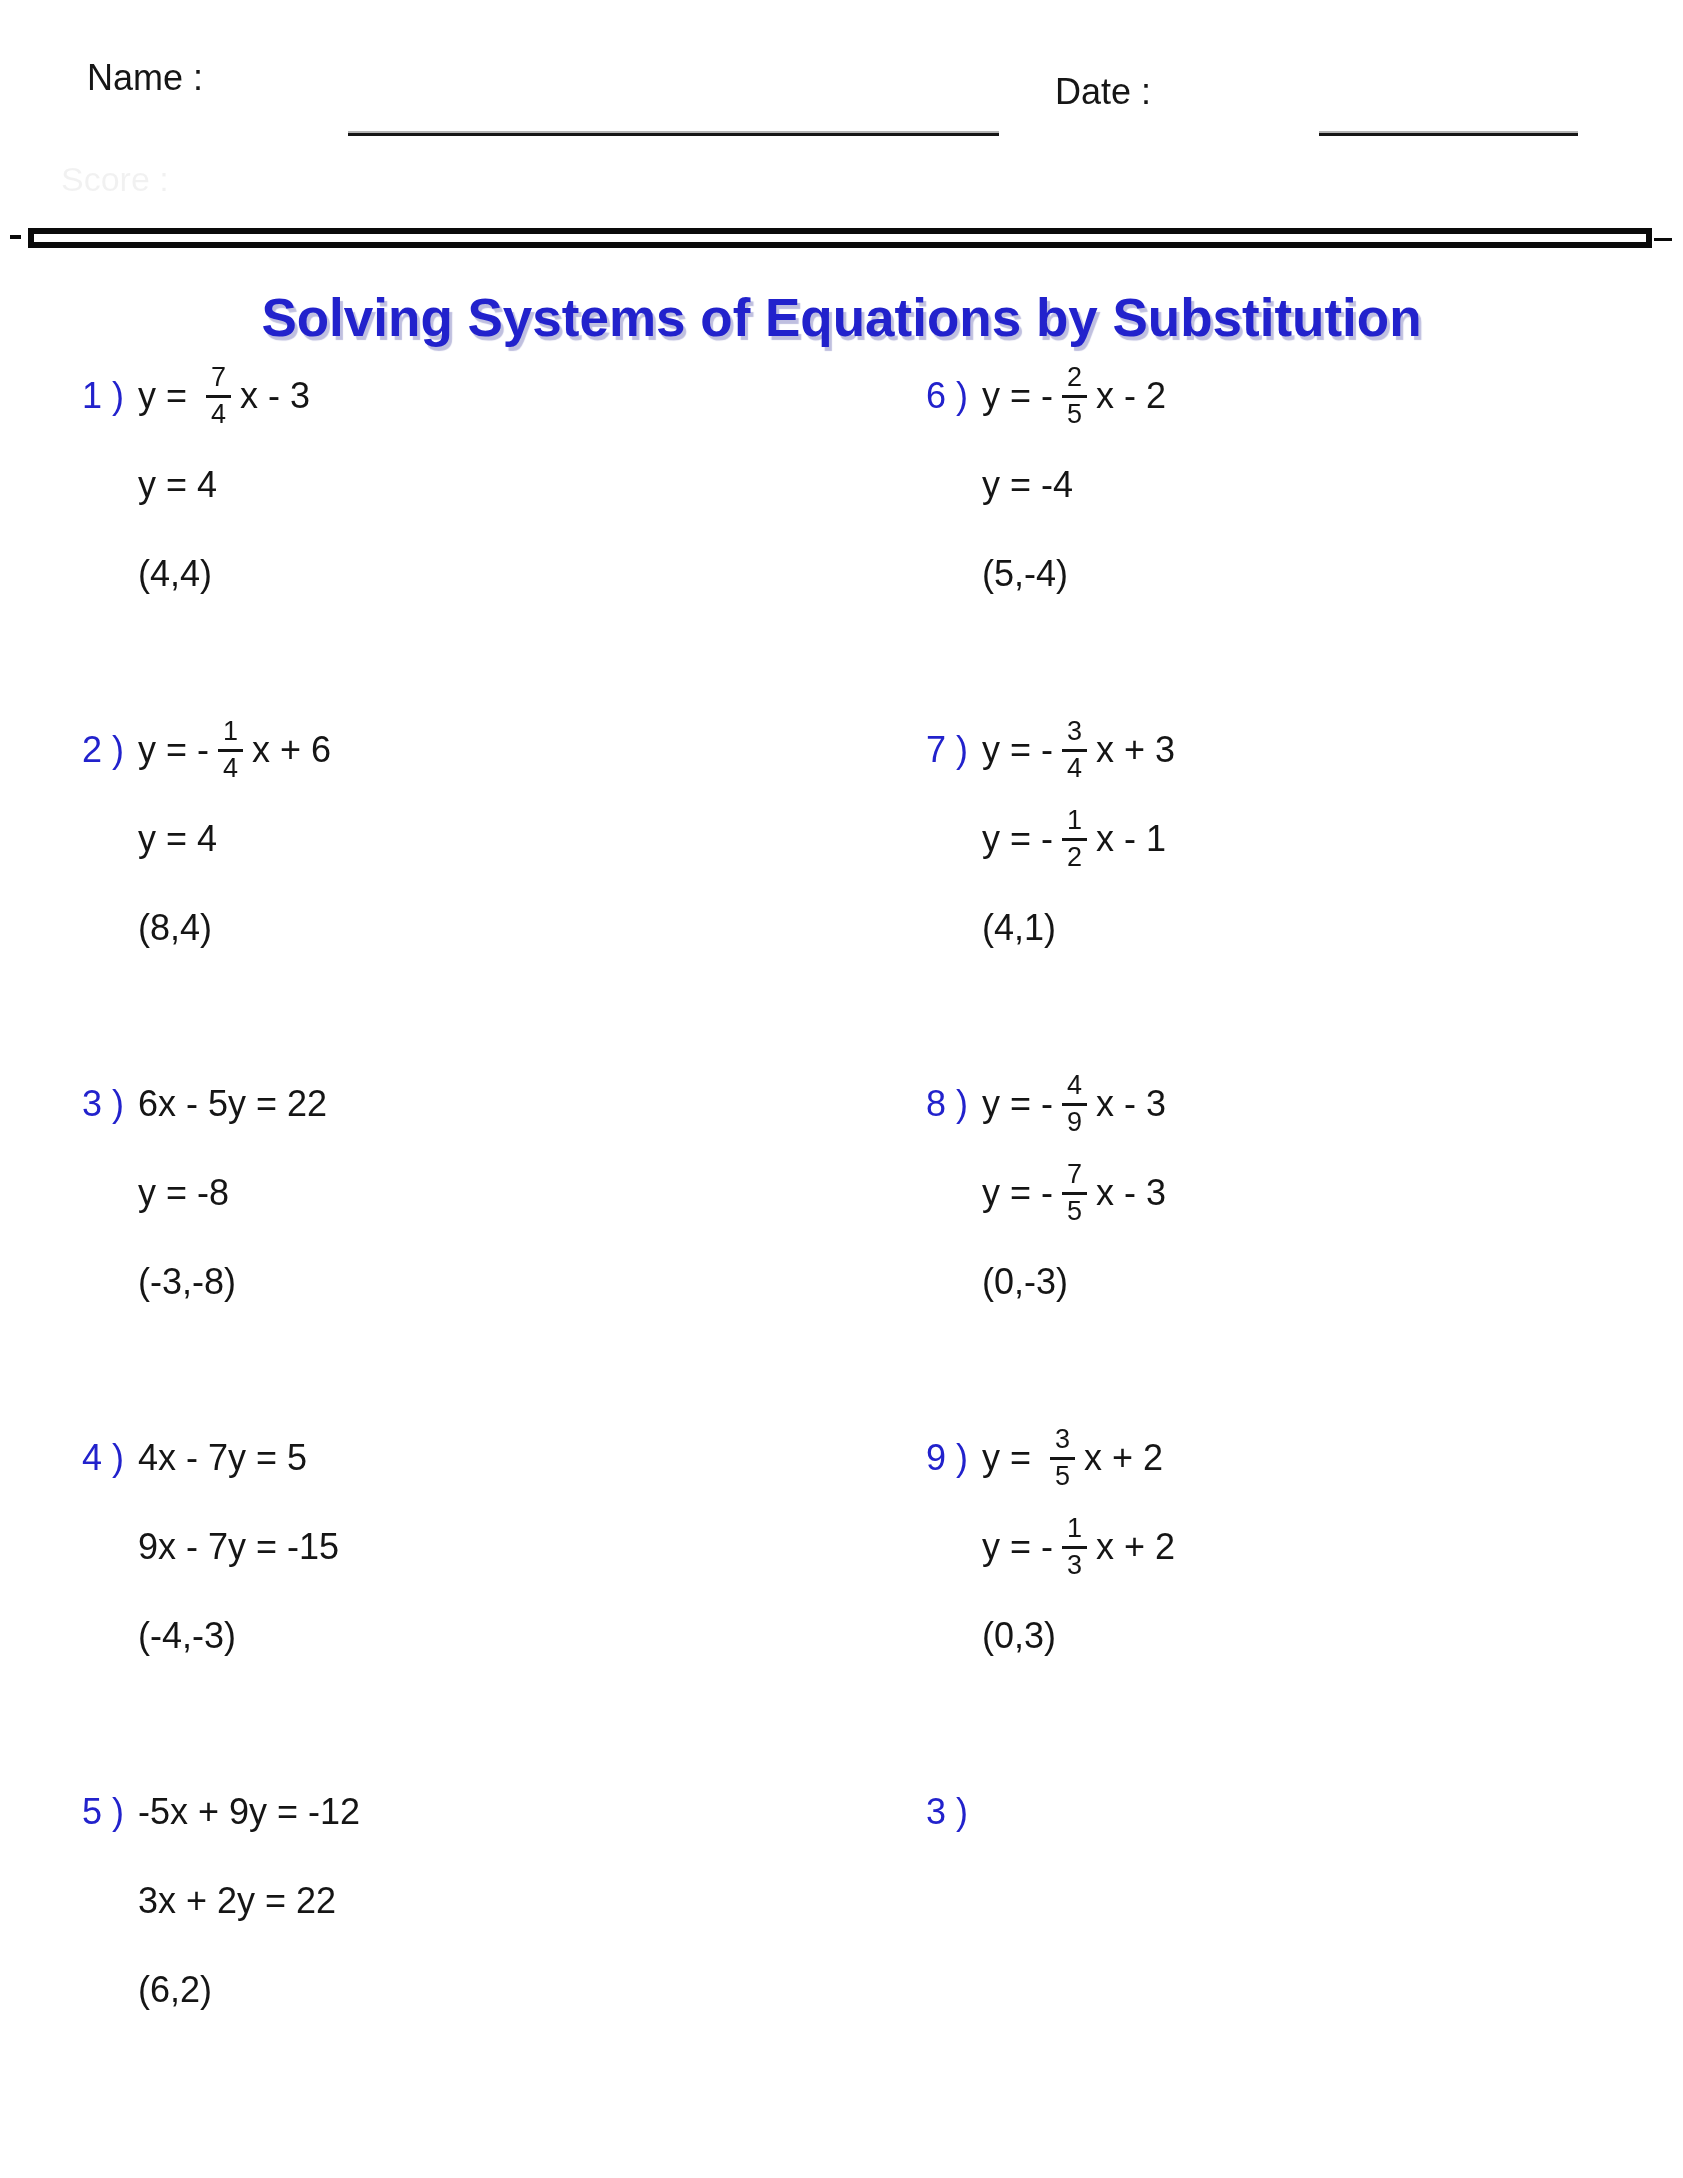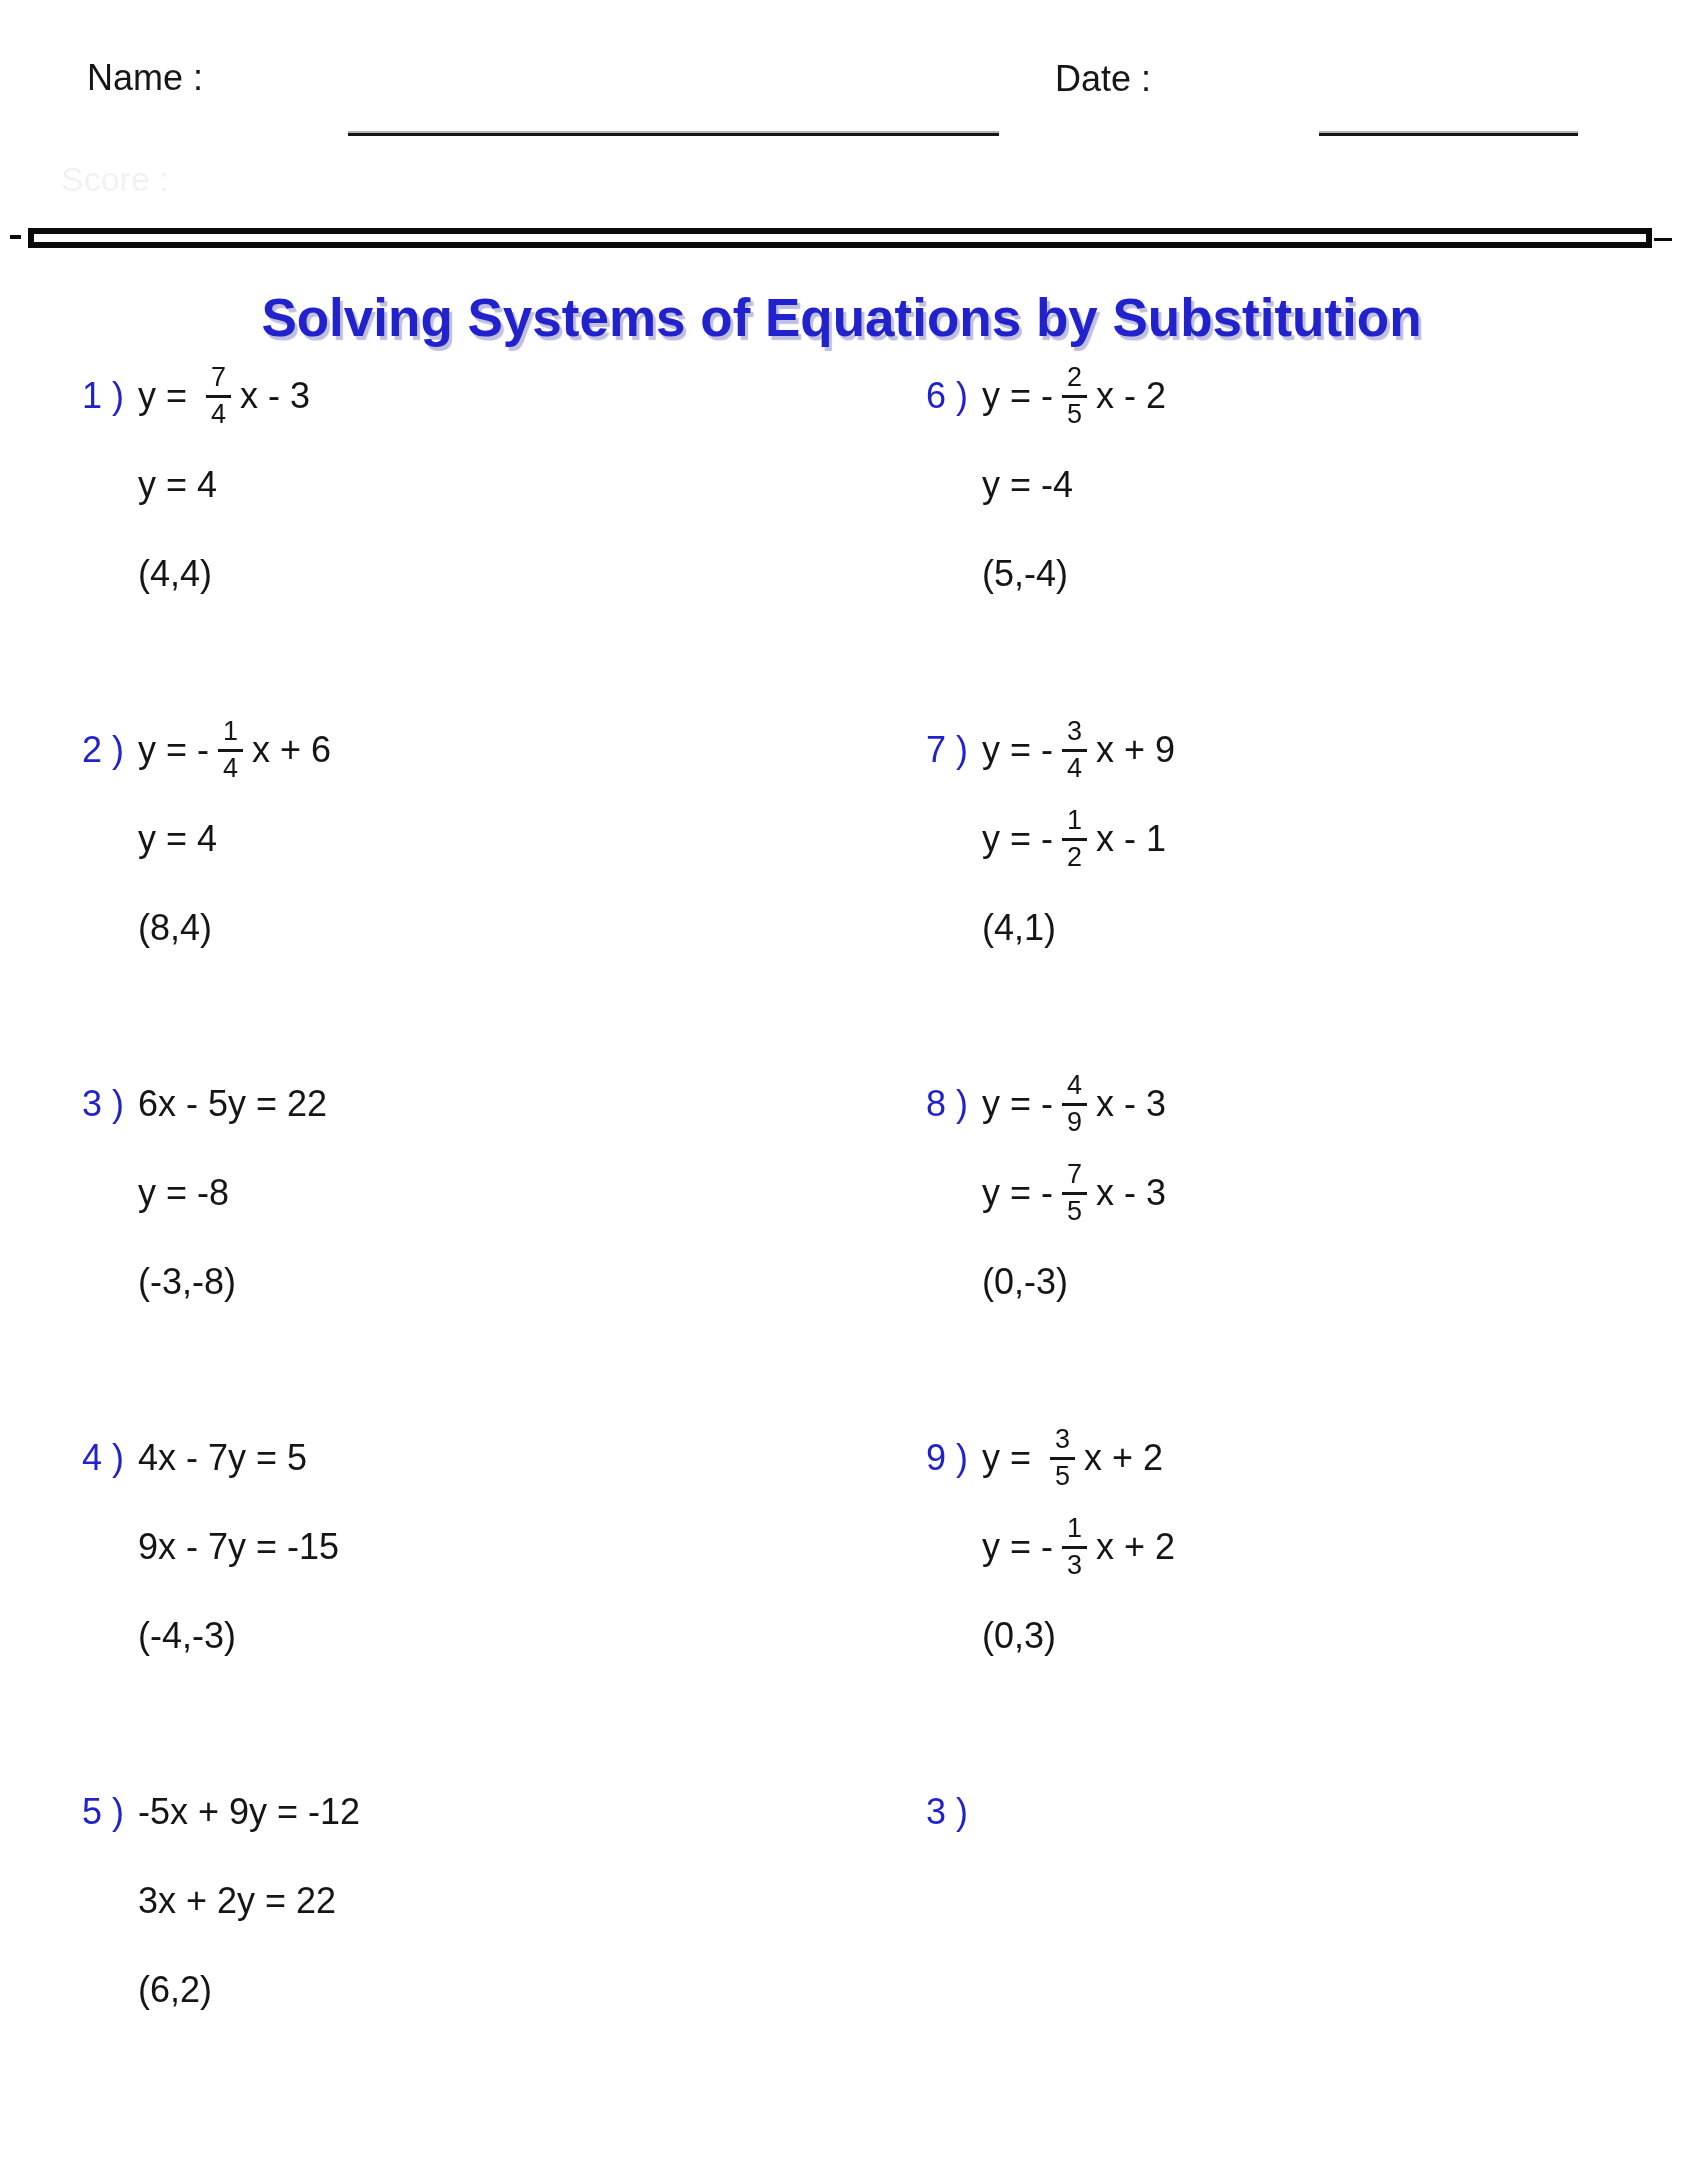--- a/index.html
+++ b/index.html
@@ -11,21 +11,21 @@
   body{
     width:1683px;height:2178px;
     background:#ffffff;
     font-family:"Liberation Sans", sans-serif;
     color:var(--ink);
     position:relative;
     overflow:hidden;
   }
   .hdr-label{position:absolute;font-size:36px;color:#161616;white-space:pre;}
   .name-label{left:87px;top:57px;}
-  .date-label{left:1055px;top:58px;}
+  .date-label{left:1055px;top:71px;}
   .write-line{position:absolute;height:0;border-top:3px solid #161616;box-shadow:0 -2px 0 rgba(40,40,40,.35);}
   .name-line{left:348px;top:133px;width:651px;}
   .date-line{left:1319px;top:133px;width:259px;}
   .score-faint{position:absolute;left:61px;top:160px;font-size:34px;color:#000;opacity:.05;}
   .rule{position:absolute;left:28px;top:228px;width:1612px;height:8px;background:#fff;border:6px solid #0a0a0a;}
   .rule-dash-left{position:absolute;left:10px;top:235px;width:11px;height:4px;background:#0a0a0a;}
   .rule-dash-right{position:absolute;left:1654px;top:238px;width:18px;height:3px;background:#0a0a0a;}
   .title{
     position:absolute;left:0;top:251px;width:1683px;
     text-align:center;font-size:53px;font-weight:bold;
@@ -172,21 +172,21 @@
     </div>
     <div class="problem">
       <div class="pnum">7 )</div>
       <div class="pbody">
         <div class="eq-line">
           <span class="txt">y = -</span>
           <span class="frac">
             <span class="num">3</span>
             <span class="den">4</span>
           </span>
-          <span class="txt">x + 9</span>
+          <span class="txt">x + 3</span>
         </div>
         <div class="eq-line">
           <span class="txt">y = -</span>
           <span class="frac">
             <span class="num">1</span>
             <span class="den">2</span>
           </span>
           <span class="txt">x - 1</span>
         </div>
         <div class="eq-line">

